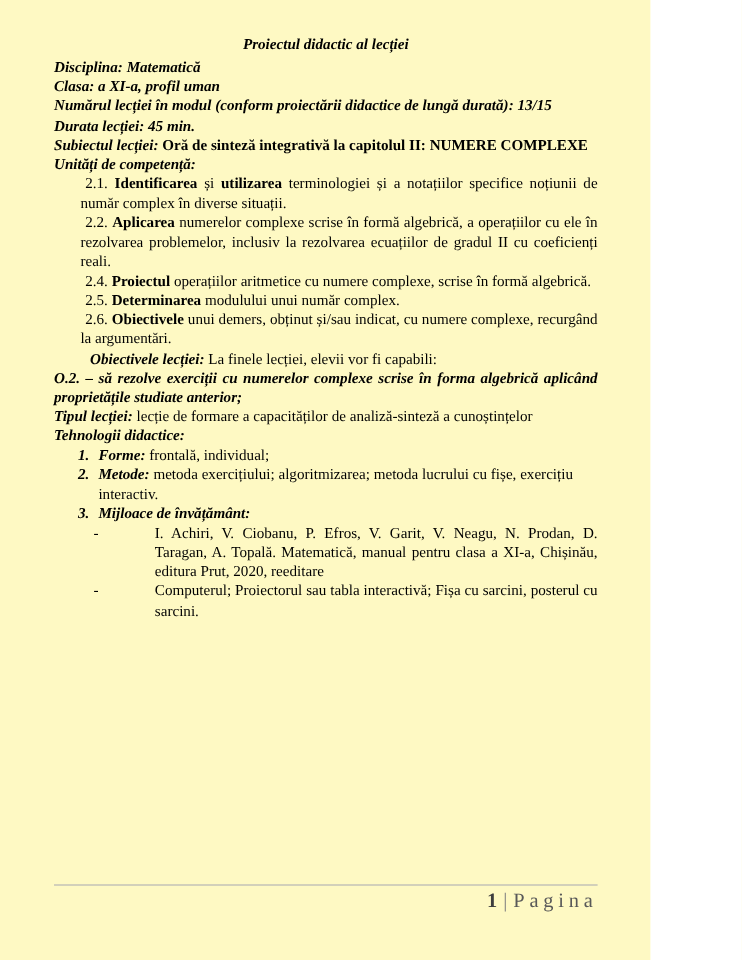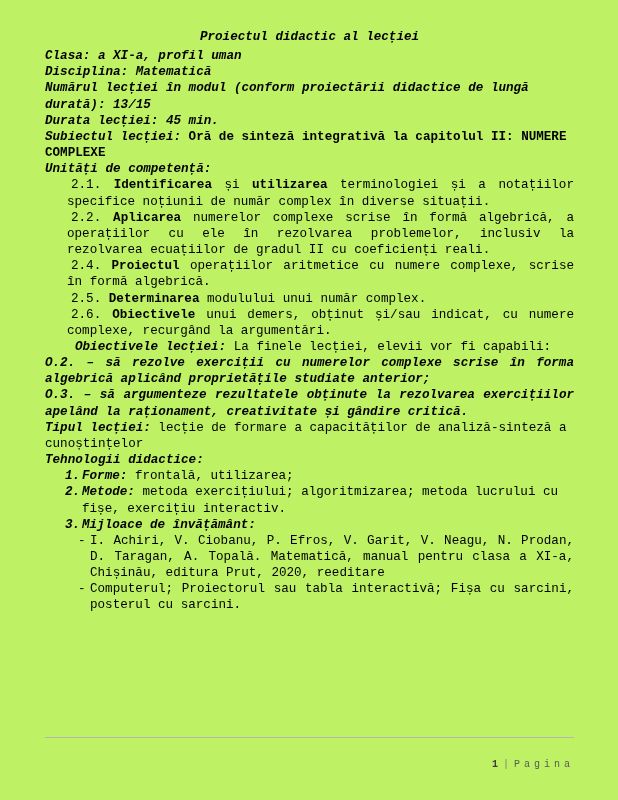--- a/index.html
+++ b/index.html
@@ -1,20 +1,20 @@
 <!DOCTYPE html>
 <html><head>
 <meta charset="utf-8">
 <style>
   html,body{margin:0;padding:0;background:#ffffff;}
   .page{
     position:relative;
-    width:618px;height:800px;
-    background:#bef264;
-    font-family:Liberation Mono, monospace;
+    width:542px;height:800px;
+    background:#fef9c3;
+    font-family:Liberation Serif, serif;
     font-size:12.6px;
     line-height:16.15px;
     color:#000000;
     overflow:hidden;
   }
   .content{
     position:absolute;
     left:45px;right:44px;top:29px;
   }
   p{margin:0;}
@@ -22,73 +22,72 @@
   .b{font-weight:bold;}
   .title{text-align:center;font-weight:bold;font-style:italic;margin:0 0 3px 0;}
   .just{text-align:justify;}
   .comp-item{margin-left:22px;text-indent:4px;text-align:justify;}
   .indent1{text-indent:30px;}
   .num-item{margin-left:20px;display:flex;}
   .num-item .num{flex:0 0 17px;font-weight:bold;font-style:italic;}
   .num-item .body{flex:1;}
   .dash-item{margin-left:33px;display:flex;}
   .dash-item .dash{flex:0 0 12px;}
-  .dash-item .body{flex:1;text-align:justify;}
+  .dash-item .body{flex:1;text-align:justify;margin-left:39px;}
   .footer{
     position:absolute;
     left:45px;right:44px;top:737px;
     border-top:1px solid #b5b5b5;
-    padding-top:19px;
+    padding-top:5px;
     text-align:right;
-    font-size:10px;
+    font-size:17px;
     color:#595959;
   }
   .footer .pnum{color:#3d3d3d;font-weight:bold;}
   .footer .sep{margin:0 5px;color:#7f7f7f;}
   .footer .plabel{letter-spacing:4px;color:#595959;}
 </style>
 </head>
 <body>
 
 <div class="page">
   <div class="content">
 
     <p class="title">Proiectul didactic al lecției</p>
 
+    <p class="bi">Disciplina: Matematică</p>
     <p class="bi">Clasa: a XI-a, profil uman</p>
-    <p class="bi">Disciplina: Matematică</p>
     <p class="bi">Numărul lecției în modul (conform proiectării didactice de lungă durată): 13/15</p>
     <p class="bi">Durata lecției: 45 min.</p>
     <p><span class="bi">Subiectul lecției:</span><span class="b"> Oră de sinteză integrativă la capitolul II: NUMERE COMPLEXE</span></p>
 
     <p class="bi">Unități de competență:</p>
 
     <p class="comp-item"><span>2.1. </span><span class="b">Identificarea</span><span> și </span><span class="b">utilizarea</span><span> terminologiei și a notațiilor specifice noțiunii de număr complex în diverse situații.</span></p>
 
     <p class="comp-item"><span>2.2. </span><span class="b">Aplicarea</span><span> numerelor complexe scrise în formă algebrică, a operațiilor cu ele în rezolvarea problemelor, inclusiv la rezolvarea ecuațiilor de gradul II cu coeficienți reali.</span></p>
 
 
     <p class="comp-item"><span>2.4. </span><span class="b">Proiectul</span><span> operațiilor aritmetice cu numere complexe, scrise în formă algebrică.</span></p>
 
     <p class="comp-item"><span>2.5. </span><span class="b">Determinarea</span><span> modulului unui număr complex.</span></p>
 
     <p class="comp-item"><span>2.6. </span><span class="b">Obiectivele</span><span> unui demers, obținut și/sau indicat, cu numere complexe, recurgând la argumentări.</span></p>
 
     <p class="indent1"><span class="bi">Obiectivele lecției:</span><span> La finele lecției, elevii vor fi capabili:</span></p>
 
     <p class="bi just">O.2. – să rezolve exerciții cu numerelor complexe scrise în forma algebrică aplicând proprietățile studiate anterior;</p>
-    <p class="bi just">O.3. – să argumenteze rezultatele obținute la rezolvarea exercițiilor apelând la raționament, creativitate și gândire critică.</p>
 
     <p><span class="bi">Tipul lecției:</span><span> lecție de formare a capacităților de analiză-sinteză a cunoștințelor</span></p>
 
     <p class="bi">Tehnologii didactice:</p>
 
     <div class="num-item">
       <span class="num">1.</span>
-      <div class="body"><span class="bi">Forme:</span><span> frontală, utilizarea;</span></div>
+      <div class="body"><span class="bi">Forme:</span><span> frontală, individual;</span></div>
     </div>
 
     <div class="num-item">
       <span class="num">2.</span>
       <div class="body"><span class="bi">Metode:</span><span> metoda exercițiului; algoritmizarea; metoda lucrului cu fișe, exercițiu interactiv.</span></div>
     </div>
 
     <div class="num-item">
       <span class="num">3.</span>
       <div class="body"><span class="bi">Mijloace de învățământ:</span><span></span></div>

